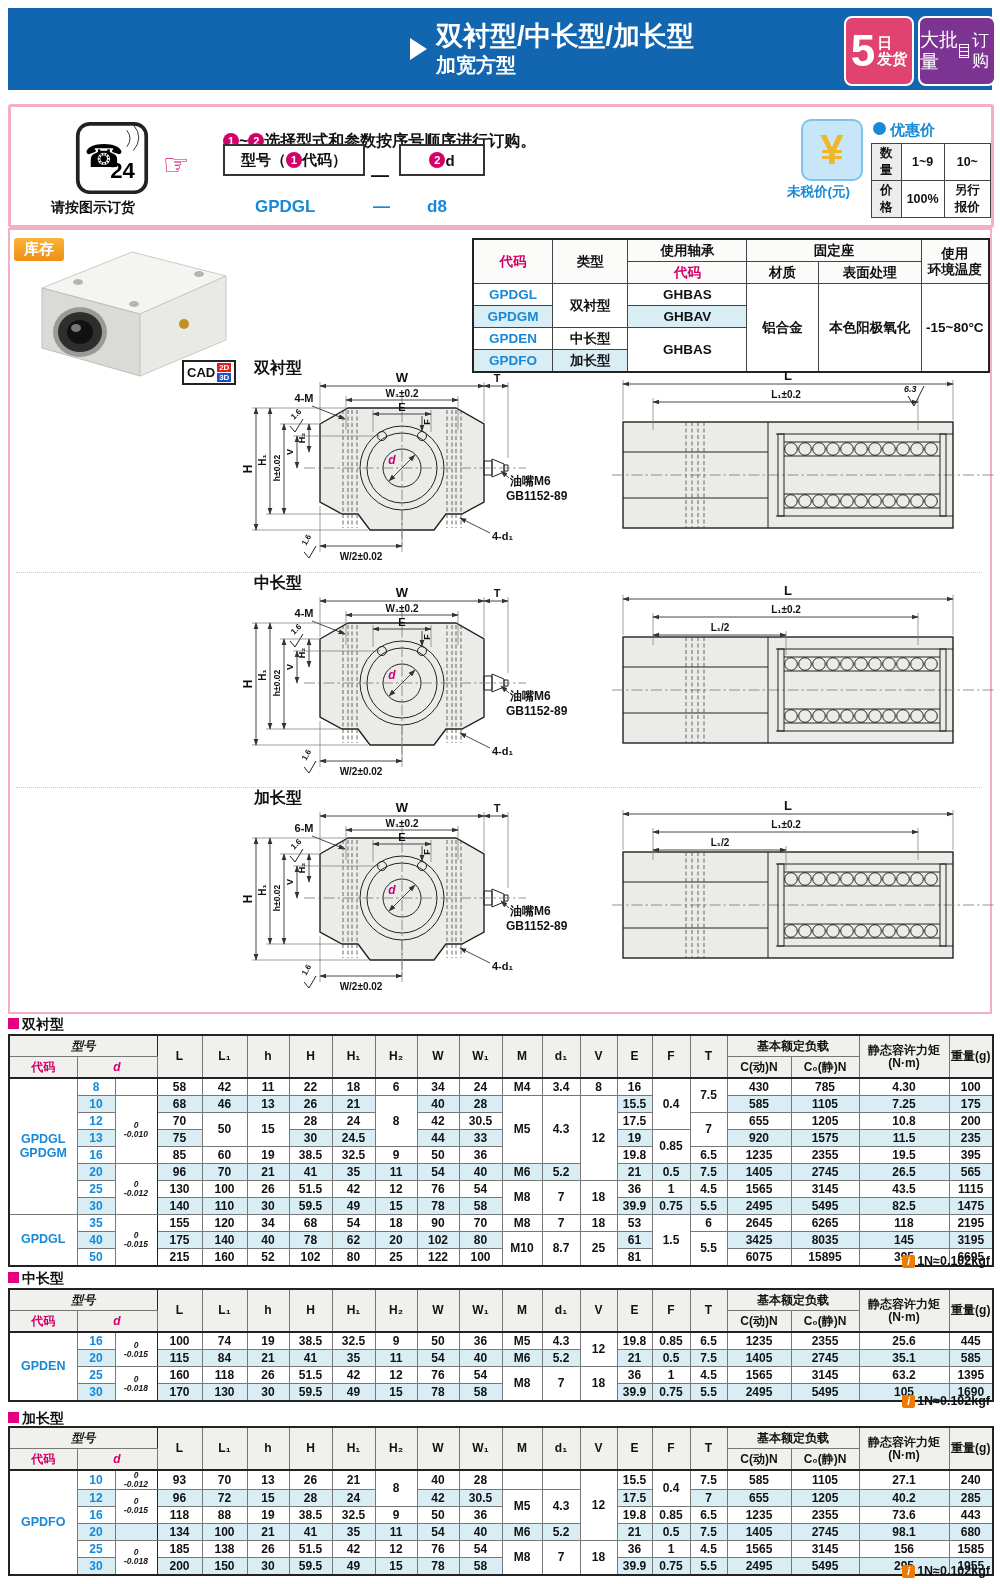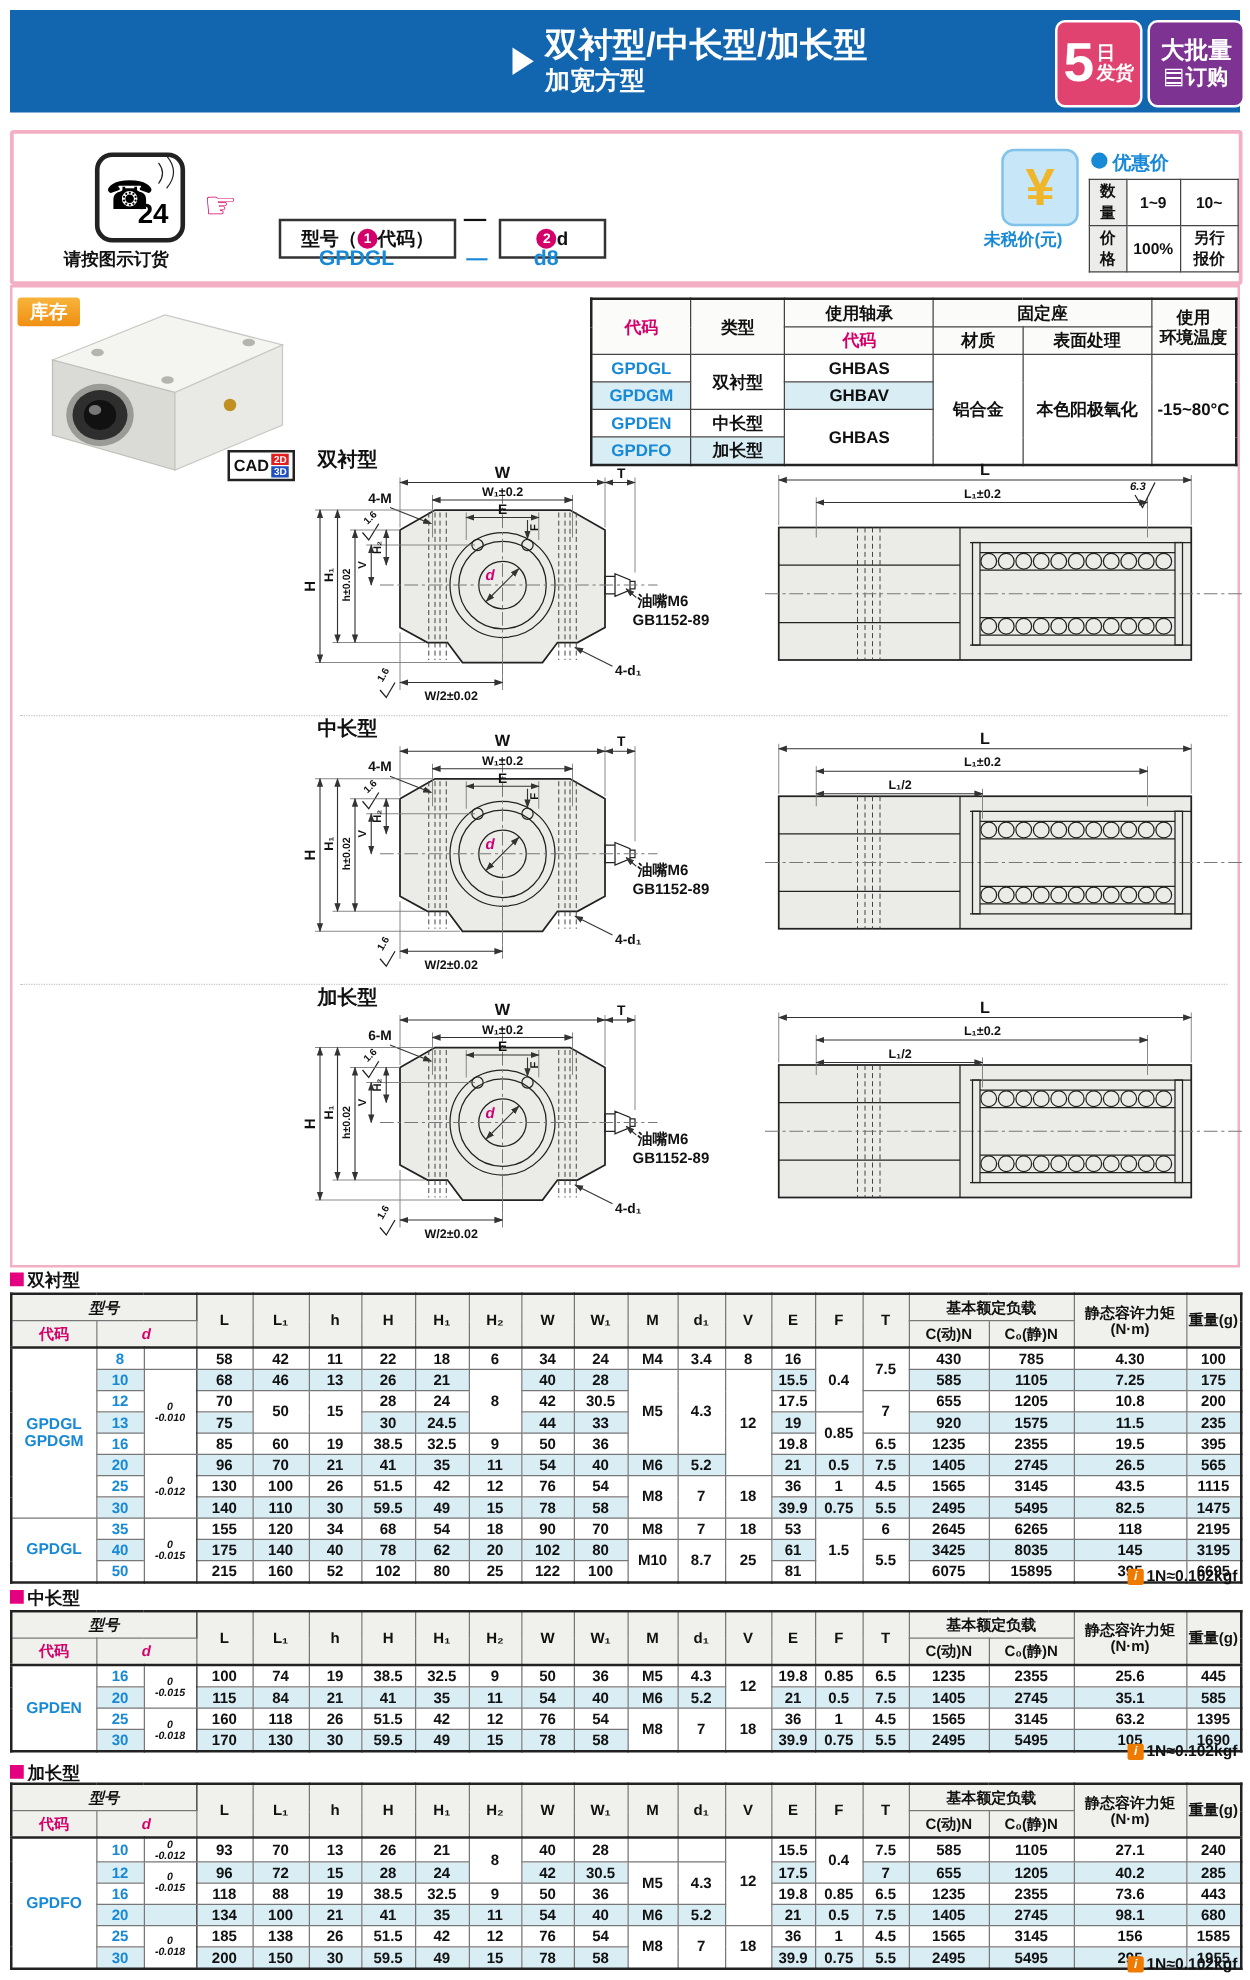--- a/index.html
+++ b/index.html
@@ -9,33 +9,33 @@
   
   .hdr{position:absolute;left:8px;top:8px;width:984px;height:82px;background:#1266b0;}
   .hdr-title{position:absolute;left:22px;top:16px;font-size:41px;font-weight:800;color:#fff;letter-spacing:1px;}
   .hdr-arrow{position:absolute;left:402px;top:30px;width:0;height:0;border-left:17px solid #fff;border-top:11px solid transparent;border-bottom:11px solid transparent;}
   .hdr-sub{position:absolute;left:428px;top:12px;color:#fff;}
   .hdr-sub .l1{font-size:27px;font-weight:800;line-height:32px;}
   .hdr-sub .l2{font-size:20px;font-weight:700;line-height:26px;}
   .badge5{position:absolute;left:836px;top:8px;width:66px;height:66px;background:#e0436f;border:2px solid #fff;border-radius:8px;display:flex;align-items:center;justify-content:center;color:#fff;}
   .badge5 .n{font-size:44px;font-weight:800;line-height:44px;}
   .badge5 .t{display:flex;flex-direction:column;font-size:15px;font-weight:700;line-height:16px;margin-left:2px;}
-  .badgeB{position:absolute;left:910px;top:8px;width:74px;height:66px;background:#7d3391;border:2px solid #fff;border-radius:8px;display:flex;flex-direction:column;align-items:center;justify-content:center;color:#fff;font-weight:700;}
+  .badgeB{position:absolute;left:910px;top:8px;width:74px;height:66px;background:#7d3391;border:2px solid #fff;border-radius:8px;display:flex;flex-direction:row;align-items:center;justify-content:center;color:#fff;font-weight:400;}
   .badgeB .b1{font-size:19px;line-height:22px;}
   .badgeB .b2{font-size:17px;line-height:20px;display:flex;align-items:center;gap:3px;}
   .badgeB .list-ic{display:inline-block;width:12px;height:12px;border:1.5px solid #fff;background:repeating-linear-gradient(#7d3391 0 2px,#fff 2px 3px,#7d3391 3px 4px);}
 
   
   .order{position:absolute;left:8px;top:104px;width:980px;height:118px;border:3px solid #f3afc3;border-radius:3px;background:#fff;}
   .phone{position:absolute;left:62px;top:14px;width:78px;height:74px;}
   .phone-cap{position:absolute;left:40px;top:92px;font-size:14px;font-weight:800;}
   .finger{position:absolute;left:152px;top:40px;color:#d4006a;font-size:30px;font-weight:700;}
   .num{display:inline-flex;width:16px;height:16px;border-radius:50%;background:#d4006a;color:#fff;font-size:11px;font-weight:800;align-items:center;justify-content:center;vertical-align:1px;}
   .instr{position:absolute;left:212px;top:24px;font-size:16px;font-weight:800;}
-  .mbox{position:absolute;top:68px;height:28px;border:2px solid #333;display:flex;align-items:center;justify-content:center;font-size:15px;font-weight:800;background:#fff;}
+  .mbox{position:absolute;top:37px;height:28px;border:2px solid #333;display:flex;align-items:center;justify-content:center;font-size:15px;font-weight:800;background:#fff;}
   .mb1{left:212px;width:138px;}
   .mb2{left:388px;width:82px;}
   .mdash{position:absolute;left:360px;top:58px;font-size:18px;font-weight:800;}
   .example{position:absolute;top:90px;color:#1789d6;font-size:17px;font-weight:800;}
   .ex1{left:244px;}.exd{left:362px;}.ex2{left:416px;}
   .yen{position:absolute;left:790px;top:12px;width:58px;height:58px;background:#c7e6f8;border:2px solid #7fc3ea;border-radius:10px;display:flex;align-items:center;justify-content:center;color:#f0b62a;font-size:42px;font-weight:800;}
   .yen-cap{position:absolute;left:776px;top:76px;color:#1789d6;font-size:13.5px;font-weight:800;}
   .ptitle{position:absolute;left:862px;top:14px;color:#1789d6;font-size:15px;font-weight:800;}
   .ptitle .dot{display:inline-block;width:13px;height:13px;border-radius:50%;background:#1789d6;margin-right:4px;}
   table.ptab{position:absolute;left:860px;top:36px;border-collapse:collapse;font-size:12.5px;font-weight:700;}
@@ -123,20 +123,23 @@
   <div class="order">
     <svg class="phone" viewBox="0 0 80 80">
       <rect x="3" y="3" width="74" height="74" rx="13" fill="#fff" stroke="#222" stroke-width="4"></rect>
       <text x="10" y="50" font-size="34">☎</text>
       <text x="38" y="62" font-size="24" font-weight="800">24</text>
       <path d="M56,28 q7,-9 0,-18" class="thin" stroke-width="2.5"></path>
       <path d="M63,32 q12,-14 0,-28" class="thin" stroke-width="2.5"></path>
     </svg>
     <div class="phone-cap">请按图示订货</div>
     <div class="finger">☞</div>
+    <div class="instr">
+      <span class="num">1</span><span>~</span><span class="num">2</span><span>选择型式和参数按序号顺序进行订购。</span>
+    </div>
     <div class="mbox mb1">
       <span>型号（</span>
         <span class="num">1</span>
         <span>代码）</span>
     </div>
     <div class="mdash">—</div>
     <div class="mbox mb2">
       <span class="num">2</span>
         <span>d</span>
     </div>

